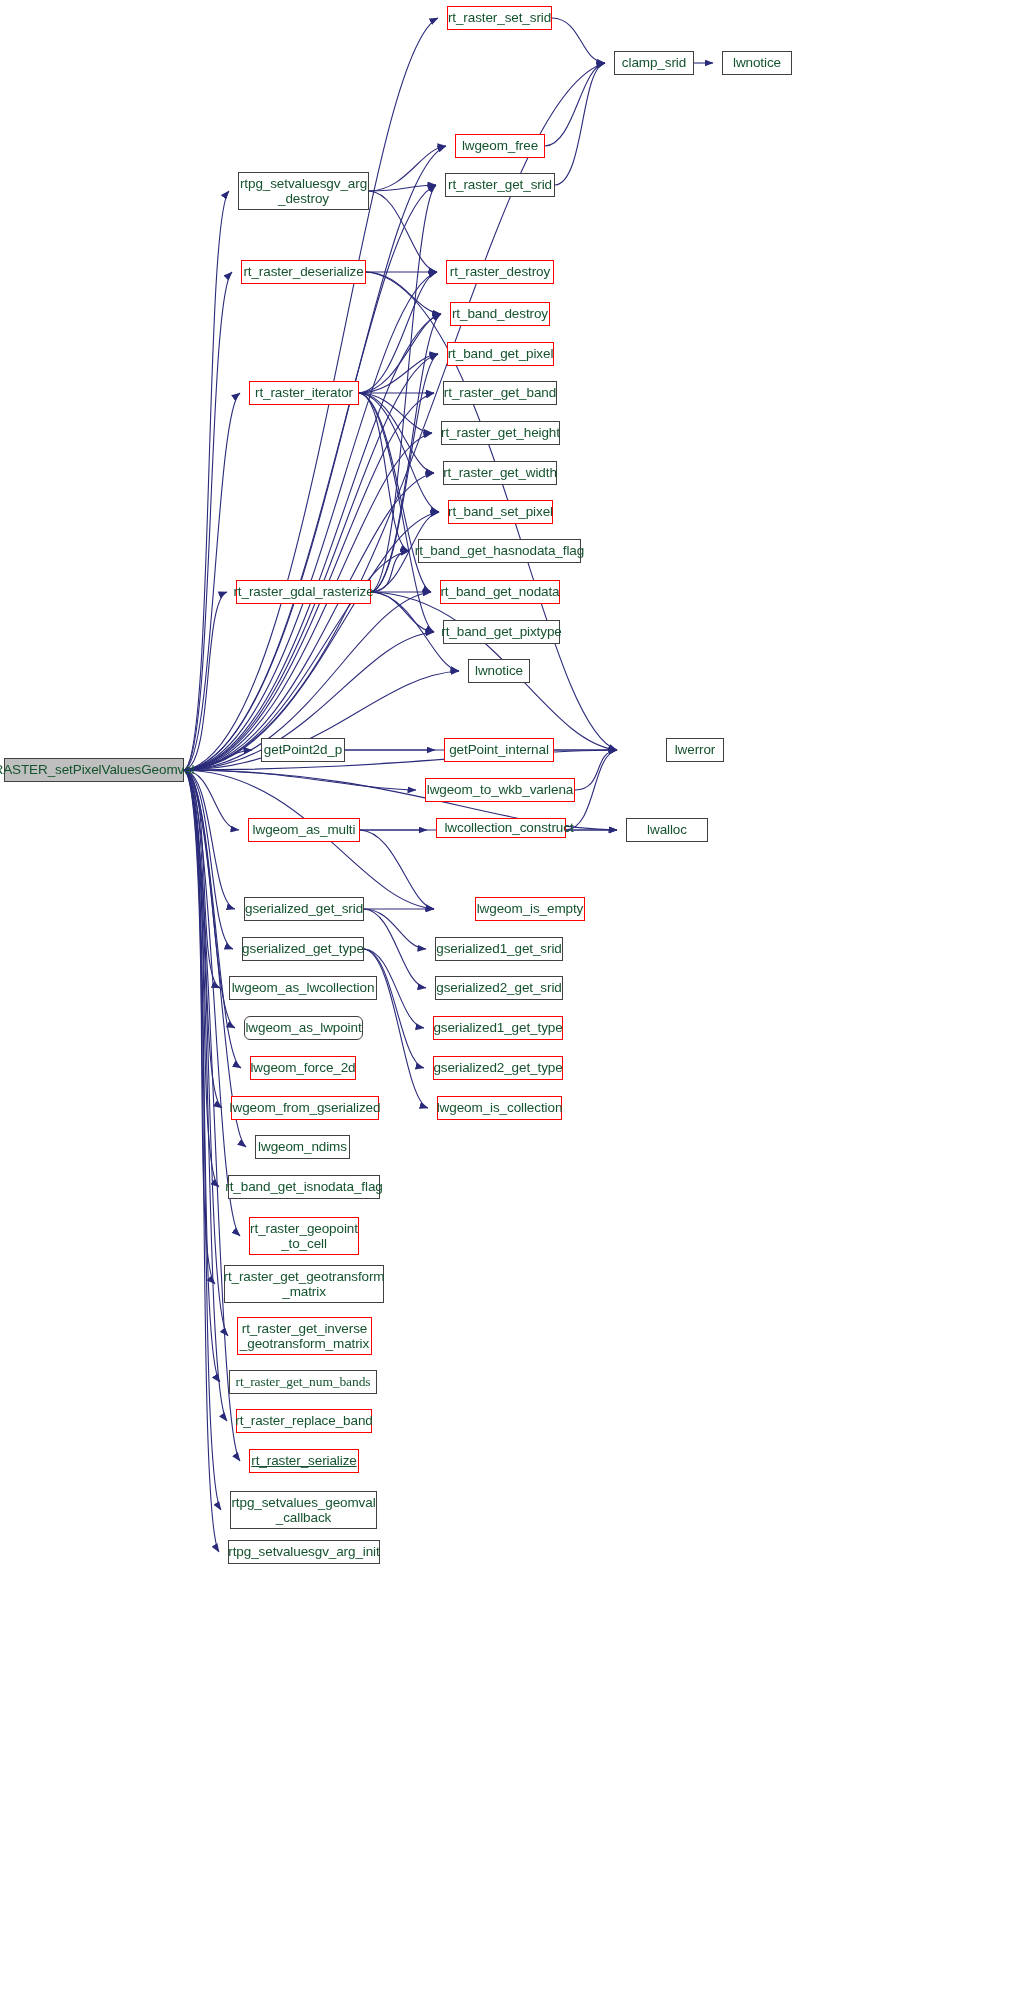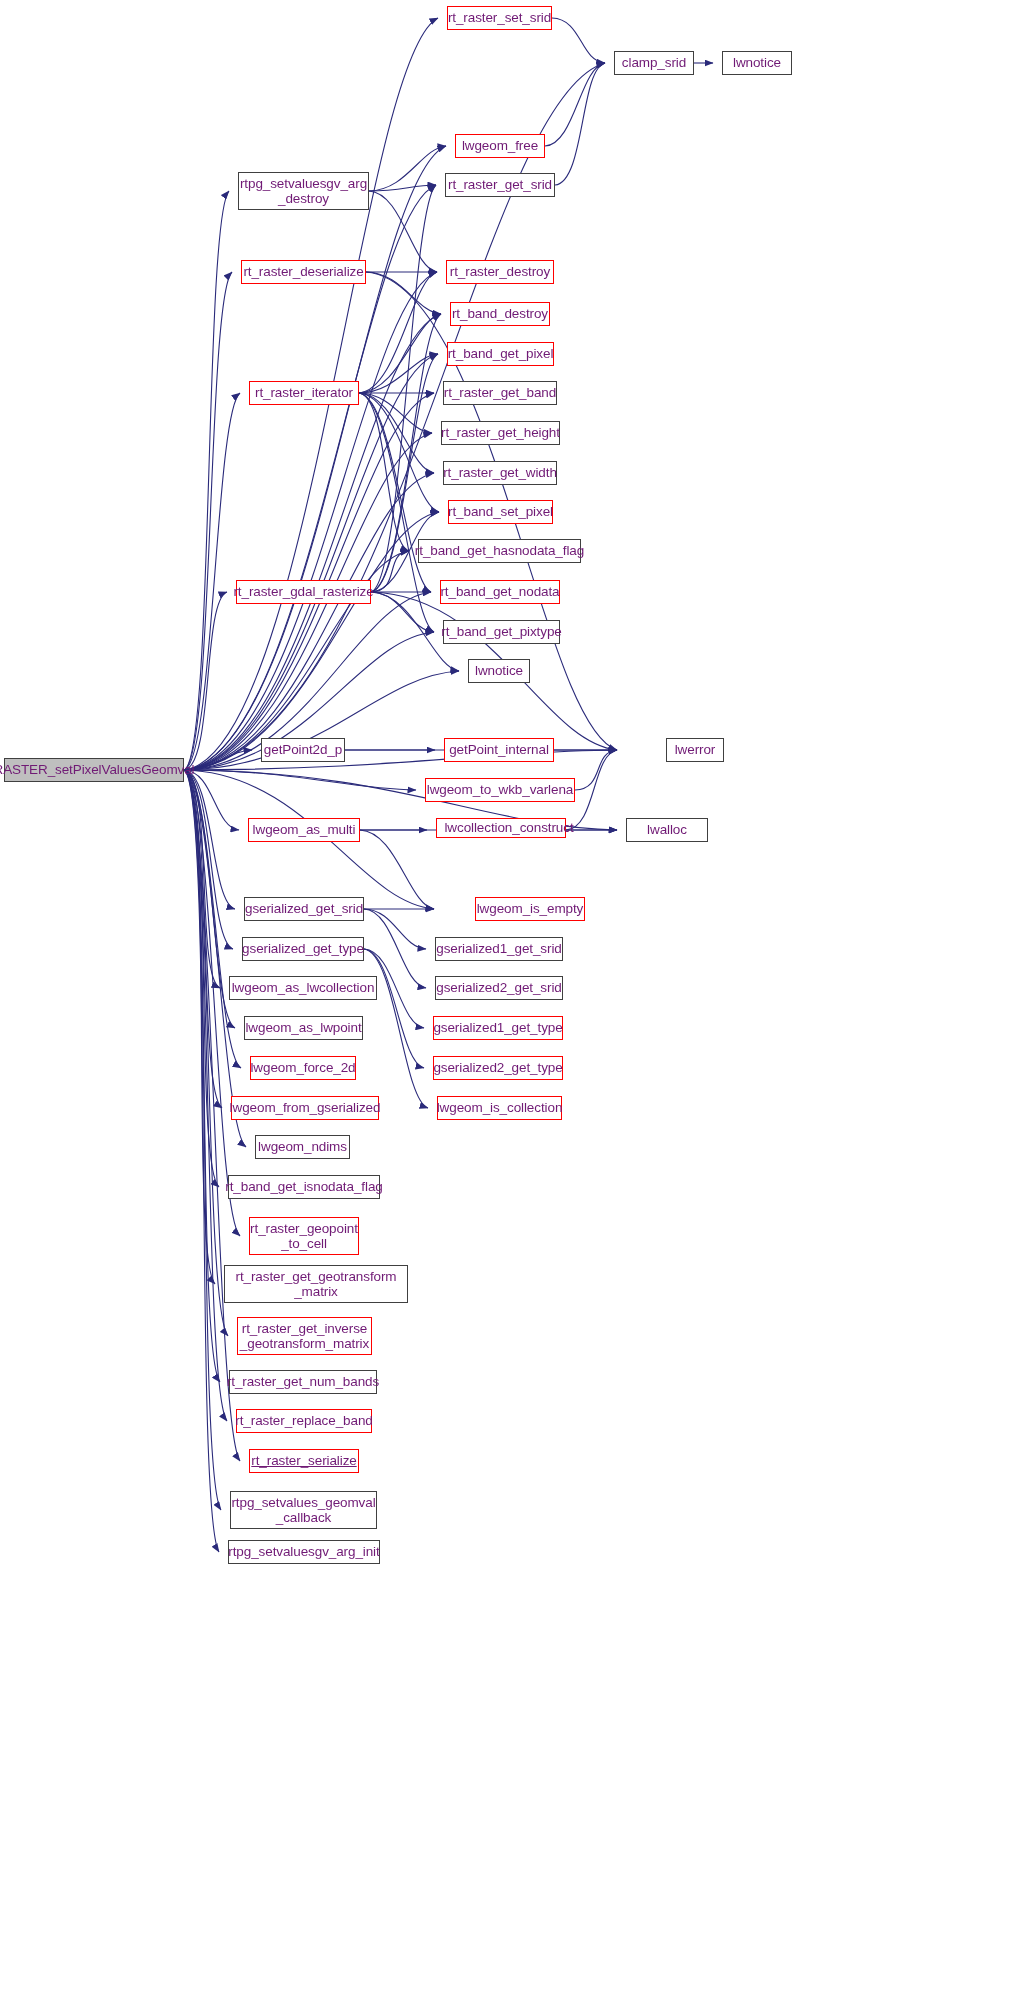--- a/index.html
+++ b/index.html
@@ -24,21 +24,21 @@
   }
   .node {
     position: absolute;
     box-sizing: border-box;
     display: flex;
     align-items: center;
     justify-content: center;
     text-align: center;
     background: #ffffff;
     border: 1px solid #404040;
-    color: #701a75;
+    color: #14532d;
     font-size: 13.5px;
     line-height: 1.12;
     white-space: pre-line;
     letter-spacing: -0.1px;
   }
   .node.red {
     border-color: #ff0000;
   }
   .node.current {
     background: #bfbfbf;
@@ -171,33 +171,33 @@
     <div class="node red" style="left: 425px; top: 778px; width: 150px; height: 24px;">lwgeom_to_wkb_varlena</div>
     <div class="node red" style="left: 248px; top: 818px; width: 112px; height: 24px;">lwgeom_as_multi</div>
     <div class="node red" style="left: 436px; top: 818px; width: 130px; height: 20px; padding-left: 16px;">lwcollection_construct</div>
     <div class="node" style="left: 626px; top: 818px; width: 82px; height: 24px;">lwalloc</div>
     <div class="node" style="left: 244px; top: 897px; width: 120px; height: 24px;">gserialized_get_srid</div>
     <div class="node red" style="left: 443px; top: 897px; width: 110px; height: 24px; margin-left: 32px;">lwgeom_is_empty</div>
     <div class="node" style="left: 242px; top: 937px; width: 122px; height: 24px;">gserialized_get_type</div>
     <div class="node" style="left: 435px; top: 937px; width: 128px; height: 24px;">gserialized1_get_srid</div>
     <div class="node" style="left: 229px; top: 976px; width: 148px; height: 24px;">lwgeom_as_lwcollection</div>
     <div class="node" style="left: 435px; top: 976px; width: 128px; height: 24px;">gserialized2_get_srid</div>
-    <div class="node" style="left: 244px; top: 1016px; width: 119px; height: 24px;">lwgeom_as_lwpoint</div>
+    <div class="node" style="left: 244px; top: 1016px; width: 119px; height: 24px; border-radius: 6px;">lwgeom_as_lwpoint</div>
     <div class="node red" style="left: 433px; top: 1016px; width: 130px; height: 24px;">gserialized1_get_type</div>
     <div class="node red" style="left: 250px; top: 1056px; width: 106px; height: 24px;">lwgeom_force_2d</div>
     <div class="node red" style="left: 433px; top: 1056px; width: 130px; height: 24px;">gserialized2_get_type</div>
     <div class="node red" style="left: 231px; top: 1096px; width: 148px; height: 24px;">lwgeom_from_gserialized</div>
     <div class="node red" style="left: 437px; top: 1096px; width: 125px; height: 24px;">lwgeom_is_collection</div>
     <div class="node" style="left: 255px; top: 1135px; width: 95px; height: 24px;">lwgeom_ndims</div>
     <div class="node" style="left: 228px; top: 1175px; width: 152px; height: 24px;">rt_band_get_isnodata_flag</div>
     <div class="node red" style="left: 249px; top: 1217px; width: 110px; height: 38px;">rt_raster_geopoint
 _to_cell</div>
-    <div class="node" style="left: 224px; top: 1265px; width: 184px; height: 38px;">rt_raster_get_geotransform
+    <div class="node" style="left: 224px; top: 1265px; width: 160px; height: 38px;">rt_raster_get_geotransform
 _matrix</div>
     <div class="node red" style="left: 237px; top: 1317px; width: 135px; height: 38px;">rt_raster_get_inverse
 _geotransform_matrix</div>
-    <div class="node" style="left: 229px; top: 1370px; width: 148px; height: 24px;">rt_raster_get_num_bands</div>
+    <div class="node" style="left: 229px; top: 1370px; width: 148px; height: 24px; font-family: Liberation Serif, serif;">rt_raster_get_num_bands</div>
     <div class="node red" style="left: 236px; top: 1409px; width: 136px; height: 24px;">rt_raster_replace_band</div>
     <div class="node red" style="left: 249px; top: 1449px; width: 110px; height: 24px; text-decoration: underline;">rt_raster_serialize</div>
     <div class="node" style="left: 230px; top: 1491px; width: 147px; height: 38px;">rtpg_setvalues_geomval
 _callback</div>
     <div class="node" style="left: 228px; top: 1540px; width: 152px; height: 24px;">rtpg_setvaluesgv_arg_init</div>
   </div>
 
 </body></html>

